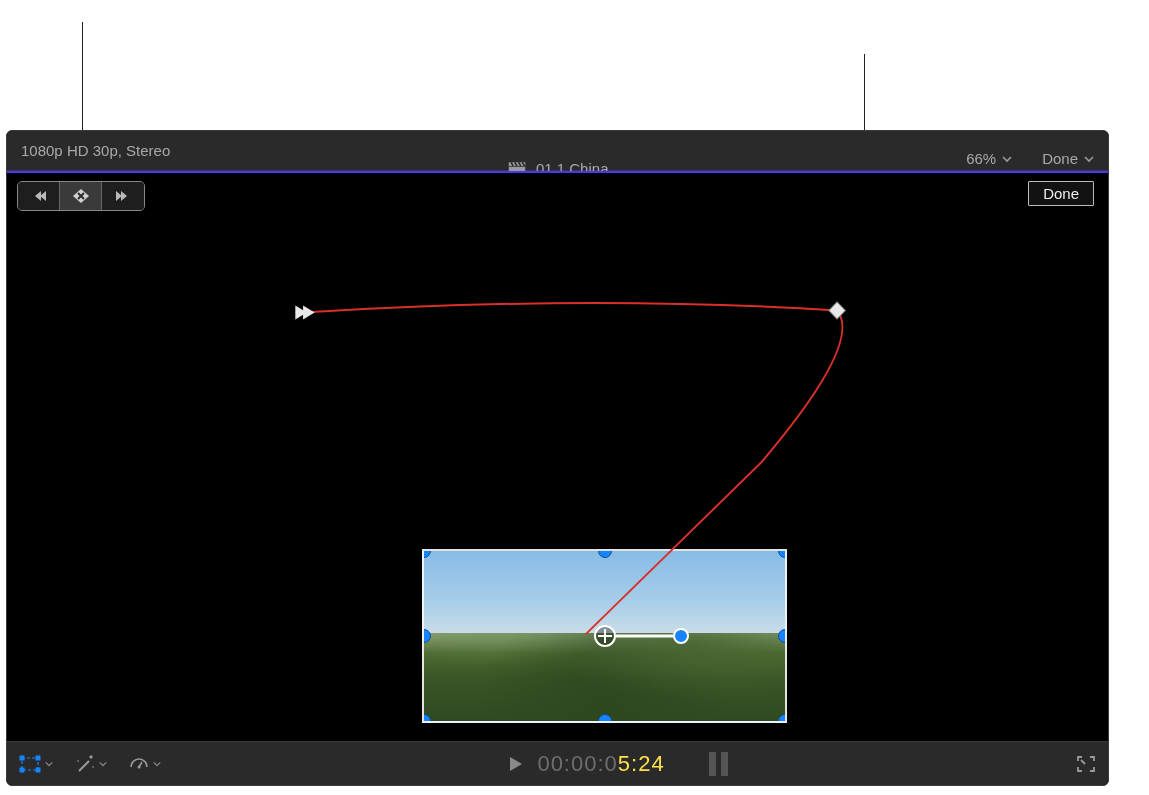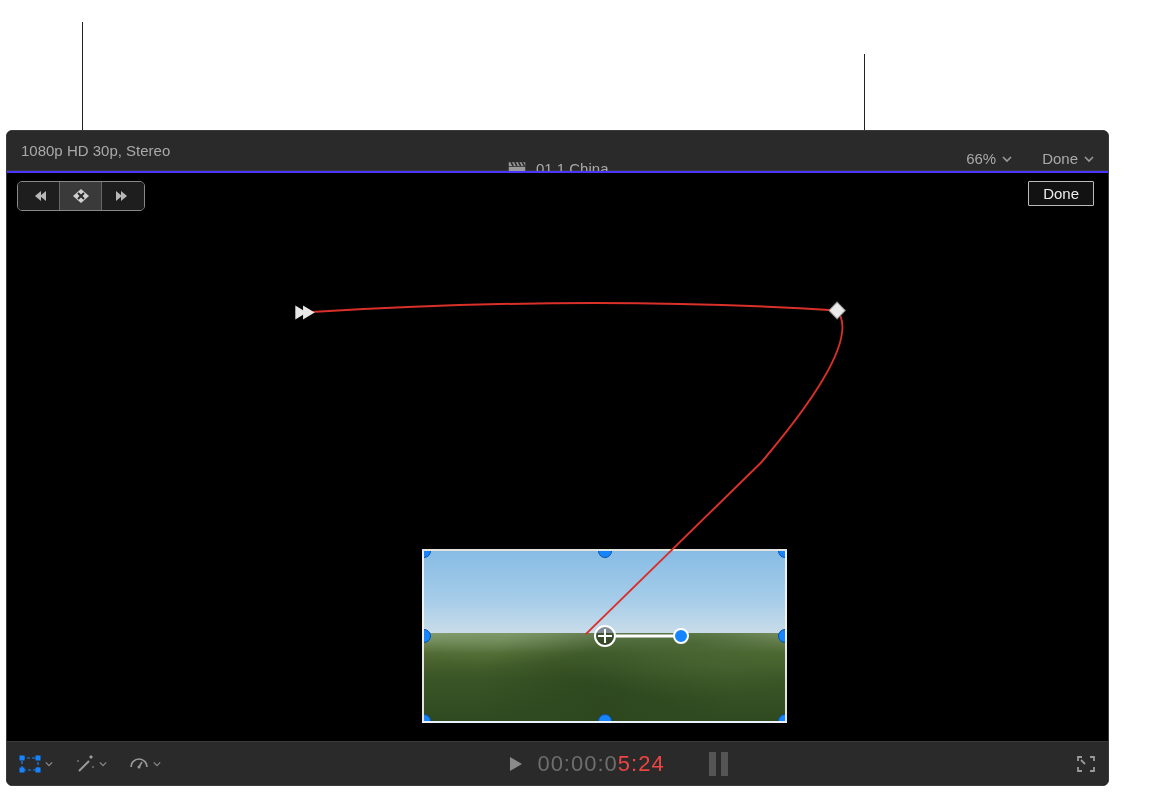--- a/index.html
+++ b/index.html
@@ -204,21 +204,21 @@
   }
   .bb-icon { display:flex; align-items:center; gap:4px; cursor:pointer; }
   .bb-icon.active svg { fill:#1784ff; stroke:#1784ff; }
   .bottombar .spacer { flex: 1; }
   .timecode {
     font-size: 22px;
     color: #6e6e6e;
     letter-spacing: 1px;
     display: flex; align-items:center; gap:14px;
   }
-  .timecode .tc-active { color: #ef4444; }
+  .timecode .tc-active { color: #fde047; }
   .play-icon svg { display:block; }
   .pause-bars { display:flex; gap:5px; margin-left:30px;}
   .pause-bars span { width: 7px; height: 24px; background:#555; }
   
   
   .leader {
     position:absolute; background:#222; width:1px;
   }
 </style>
 </head>

